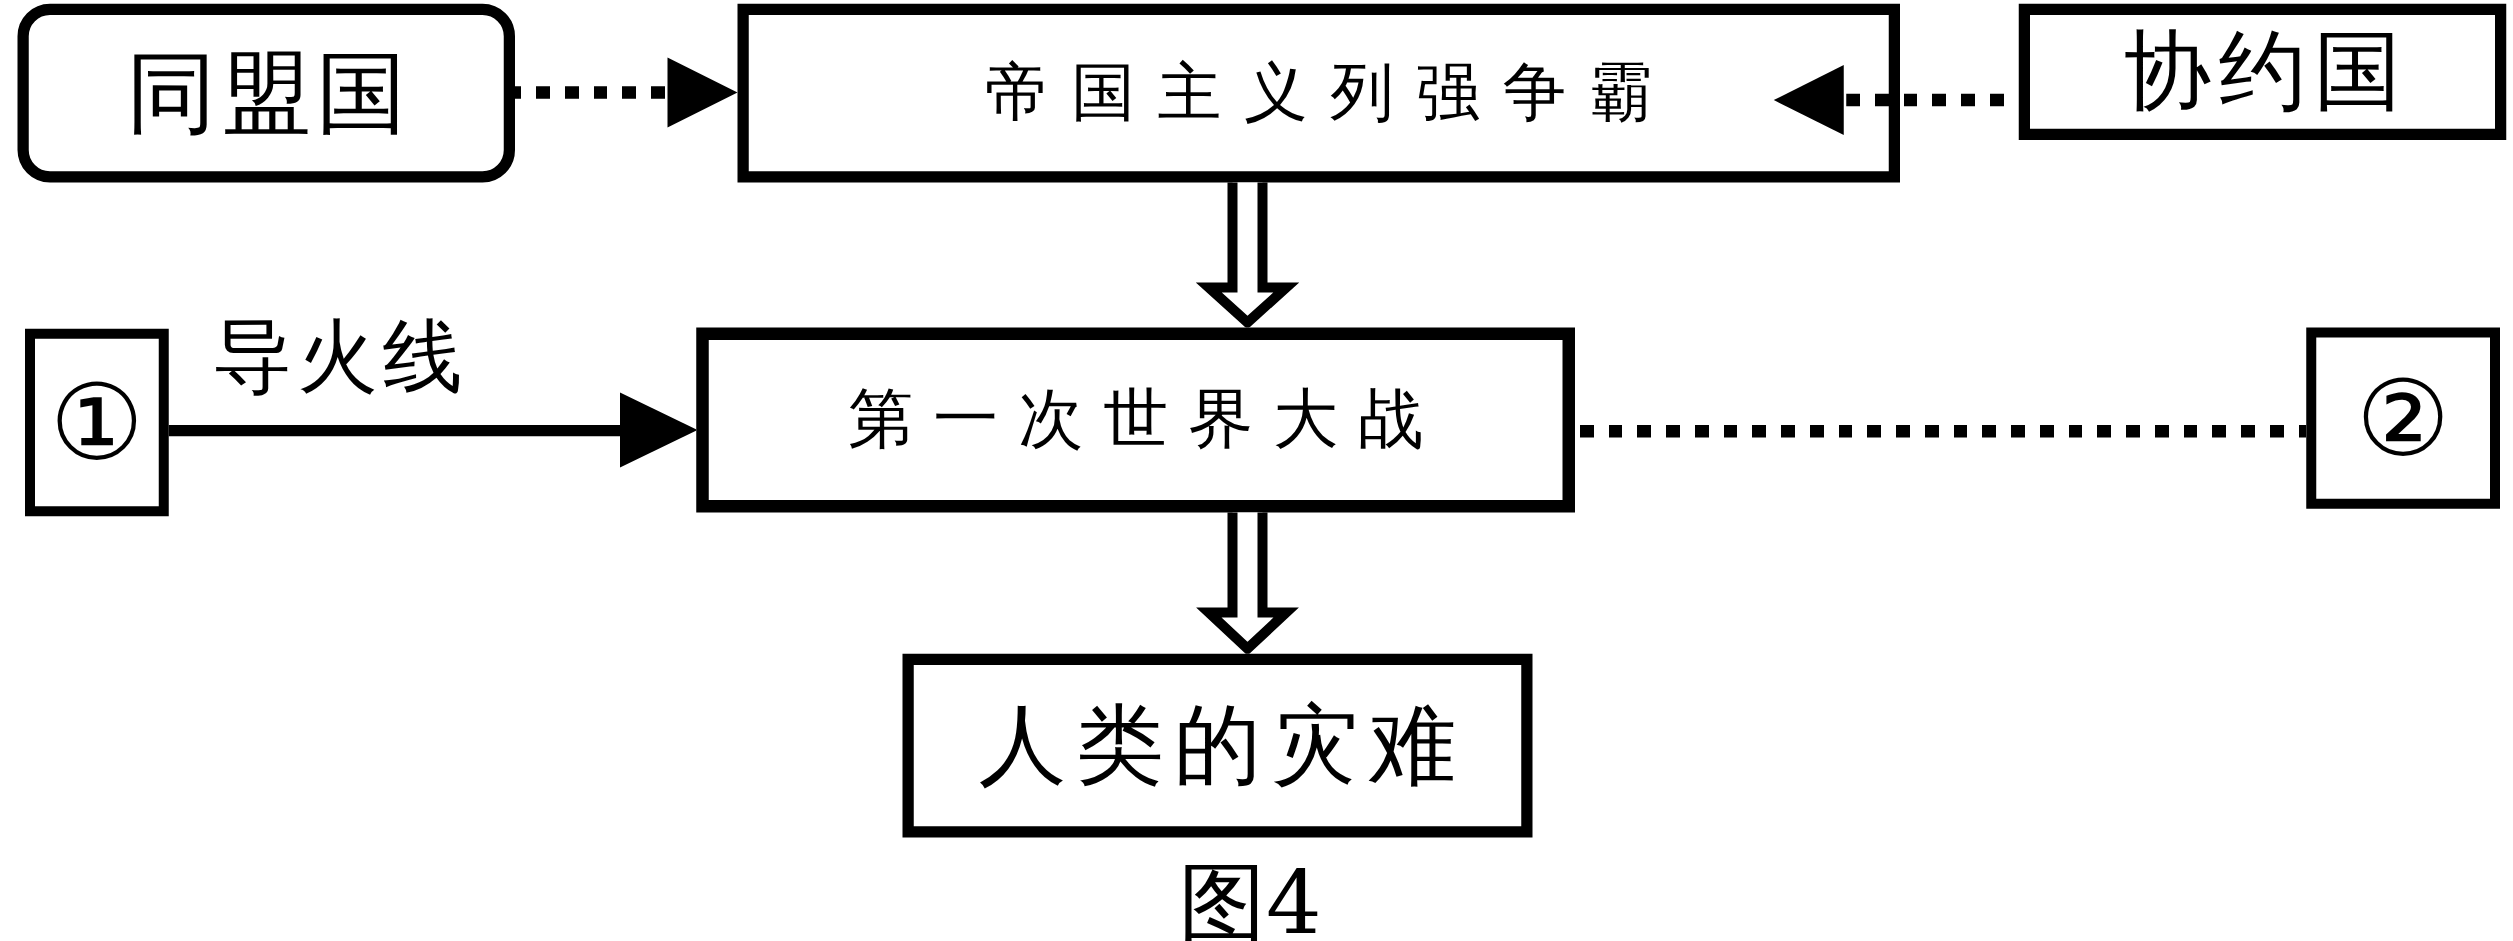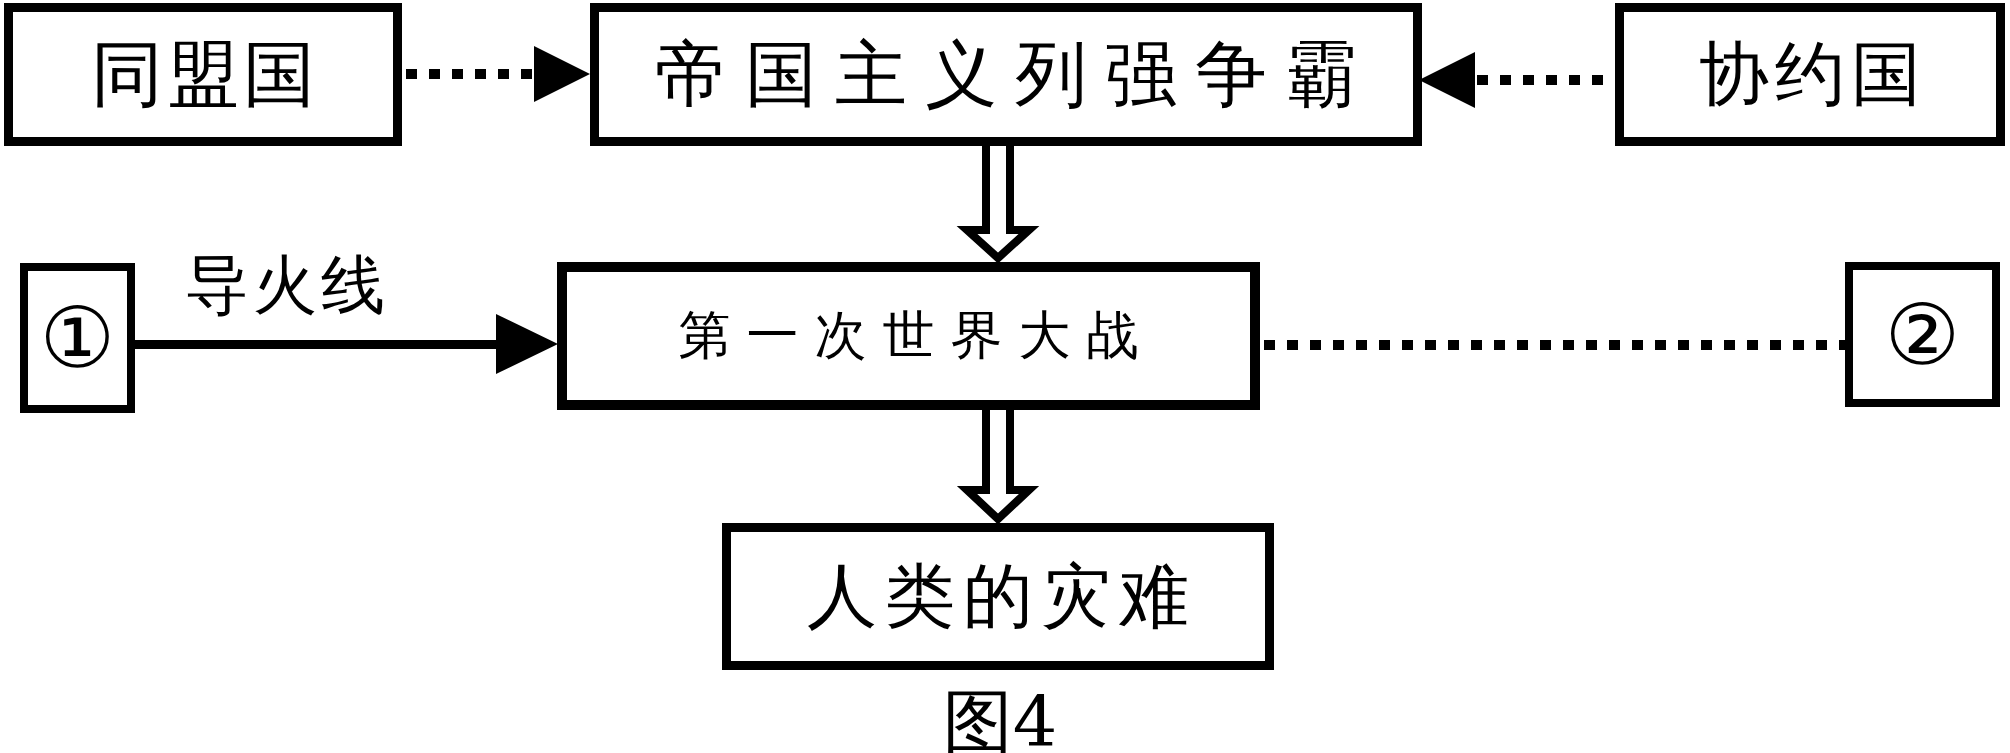--- a/index.html
+++ b/index.html
@@ -16,25 +16,25 @@
     position: absolute;
     box-sizing: border-box;
     border: 9px solid #000;
     background: #fff;
     display: flex;
     align-items: center;
     justify-content: center;
     text-align: center;
     white-space: nowrap;
   }
-  .node-a { left: 4px;    top: 3px;   width: 398px; height: 143px; font-size: 72px; letter-spacing: 4px;  padding-left: 4px; }
-  .node-b { left: 590px;  top: 3px;   width: 832px; height: 143px; font-size: 72px; letter-spacing: 18px; padding-left: 18px; }
-  .node-c { left: 1615px; top: 3px;   width: 390px; height: 143px; font-size: 70px; letter-spacing: 6px;  padding-left: 6px; }
+  .node-a { left: 14px;    top: 3px;   width: 398px; height: 143px; font-size: 72px; letter-spacing: 4px;  padding-left: 4px; border-radius: 26px; }
+  .node-b { left: 590px;  top: 3px;   width: 930px; height: 143px; font-size: 51px; letter-spacing: 18px; padding-left: 18px; }
+  .node-c { left: 1615px; top: 3px;   width: 390px; height: 109px; font-size: 70px; letter-spacing: 6px;  padding-left: 6px; }
   .node-ww1 { left: 557px; top: 262px; width: 703px; height: 148px; border-width: 10px; font-size: 52px; letter-spacing: 16px; padding-left: 16px; }
-  .node-disaster { left: 722px; top: 523px; width: 552px; height: 147px; font-size: 70px; letter-spacing: 8px; padding-left: 8px; }
+  .node-disaster { left: 722px; top: 523px; width: 504px; height: 147px; font-size: 70px; letter-spacing: 8px; padding-left: 8px; }
   .node-m1 { left: 20px;   top: 263px; width: 115px; height: 150px; border-width: 8px; }
   .node-m2 { left: 1845px; top: 262px; width: 155px; height: 145px; border-width: 8px; }
   .marker-glyph {
     font-family: "DejaVu Sans", "Liberation Sans", sans-serif;
     font-size: 84px;
     line-height: 1;
   }
   .dotline {
     position: absolute;
     height: 10px;
@@ -59,21 +59,20 @@
   .tri-right-fuse { left: 496px; top: 314px;
     border-top: 30px solid transparent; border-bottom: 30px solid transparent; border-left: 62px solid #000; }
   .dblarrow { position: absolute; overflow: visible; }
   .dbl-1 { left: 956px; top: 146px; }
   .dbl-2 { left: 956px; top: 410px; }
   .edge-label {
     position: absolute;
     font-size: 66px;
     letter-spacing: 4px;
     white-space: nowrap;
-    margin-left: 15px;
   }
   .label-fuse    { left: 170px;  top: 242px; font-size: 64px; }
   .label-battles { left: 1482px; top: 232px; }
   .caption {
     position: absolute;
     left: 850px; top: 676px; width: 300px;
     text-align: center;
     font-size: 70px;
   }
 </style>

